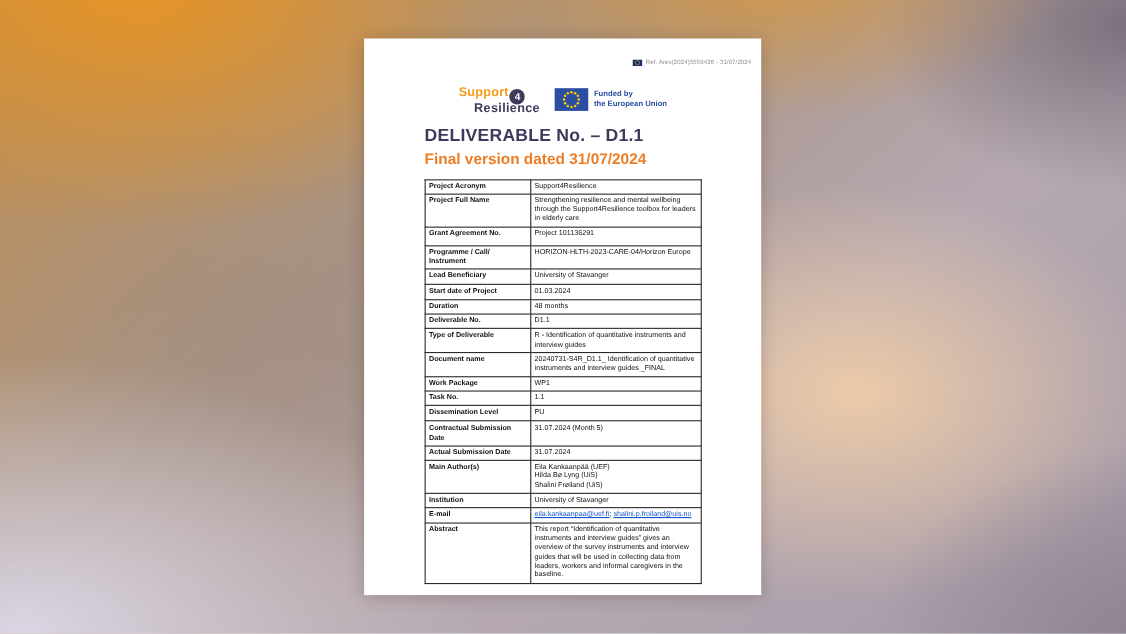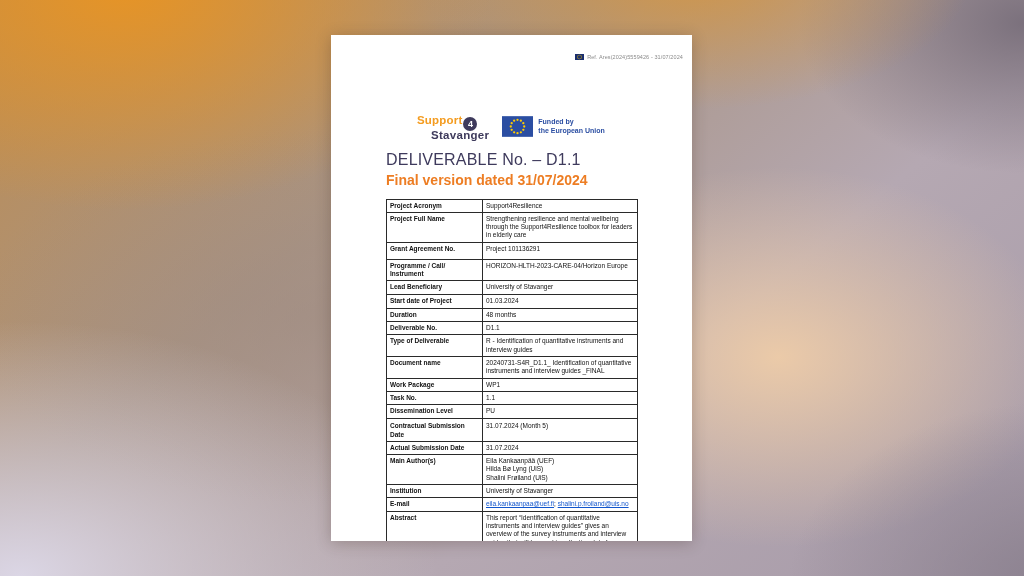--- a/index.html
+++ b/index.html
@@ -32,42 +32,42 @@
     top: 19px; right: 9px;
     display: flex; align-items: center; gap: 3px;
   }
   .stamp .flag { width: 9px; height: 6px; display: block; }
   .stamp-text {
     font-size: 5.5px; color: #8a8a8a; letter-spacing: 0.1px;
   }
 
   .content { padding: 43px 54px 0 55px; }
 
-  .logo-row { display: flex; align-items: flex-start; gap: 13px; margin-left: 31px; margin-top: 36px; }
+  .logo-row { display: flex; align-items: flex-start; gap: 13px; margin-left: 31px; }
 
   .s4r-logo { line-height: 1; }
   .s4r-line1 { display: flex; align-items: center; }
   .s4r-support { color: var(--logo-orange, #F49C20); font-weight: bold; font-size: 11.5px; letter-spacing: 0.2px; }
   .s4r-four {
     width: 14px; height: 14px; border-radius: 50%;
     background: var(--navy, #3E3A5C); color: #fff;
     font-size: 9px; font-weight: bold;
     display: inline-flex; align-items: center; justify-content: center;
     margin-left: 1px; position: relative; top: 3px;
   }
   .s4r-line2 { color: var(--navy, #3E3A5C); font-weight: bold; font-size: 11.5px; margin-left: 14px; margin-top: 2px; letter-spacing: 0.3px; }
 
   .eu-logo { display: flex; align-items: center; gap: 5px; margin-top: 2px; }
   .eu-flag { width: 31px; height: 21px; display: block; }
   .eu-funded-text { color: var(--eu-blue, #2B4EA2); font-weight: bold; font-size: 7px; line-height: 1.25; }
 
   .page-title {
     margin-top: 9px;
     color: var(--navy, #3E3A5C);
-    font-size: 16px; font-weight: normal; letter-spacing: 0.2px;
+    font-size: 16px; font-weight: bold; letter-spacing: 0.2px;
   }
   .version-subtitle {
     margin-top: 3px;
     color: var(--accent-orange, #ED7D23);
     font-size: 14px; font-weight: bold;
   }
 
   .doc-table {
     margin-top: 11px;
     width: 252px;
@@ -126,21 +126,21 @@
     <span class="stamp-text">Ref. Ares(2024)5559426 - 31/07/2024</span>
   </div>
 
   <div class="content">
     <div class="logo-row">
       <div class="s4r-logo">
         <div class="s4r-line1">
           <span class="s4r-support">Support</span>
             <span class="s4r-four">4</span>
         </div>
-        <div class="s4r-line2">Stavanger</div>
+        <div class="s4r-line2">Resilience</div>
       </div>
 
       <div class="eu-logo">
         <svg class="eu-flag" viewBox="0 0 30 20" xmlns="http://www.w3.org/2000/svg">
           <rect width="30" height="20" fill="#2B4EA2"></rect>
           <g fill="#FFCC00">
             <circle cx="15" cy="3.5" r="1.1"></circle>
               <circle cx="18.25" cy="4.37" r="1.1"></circle>
               <circle cx="20.63" cy="6.75" r="1.1"></circle>
             <circle cx="21.5" cy="10" r="1.1"></circle>

